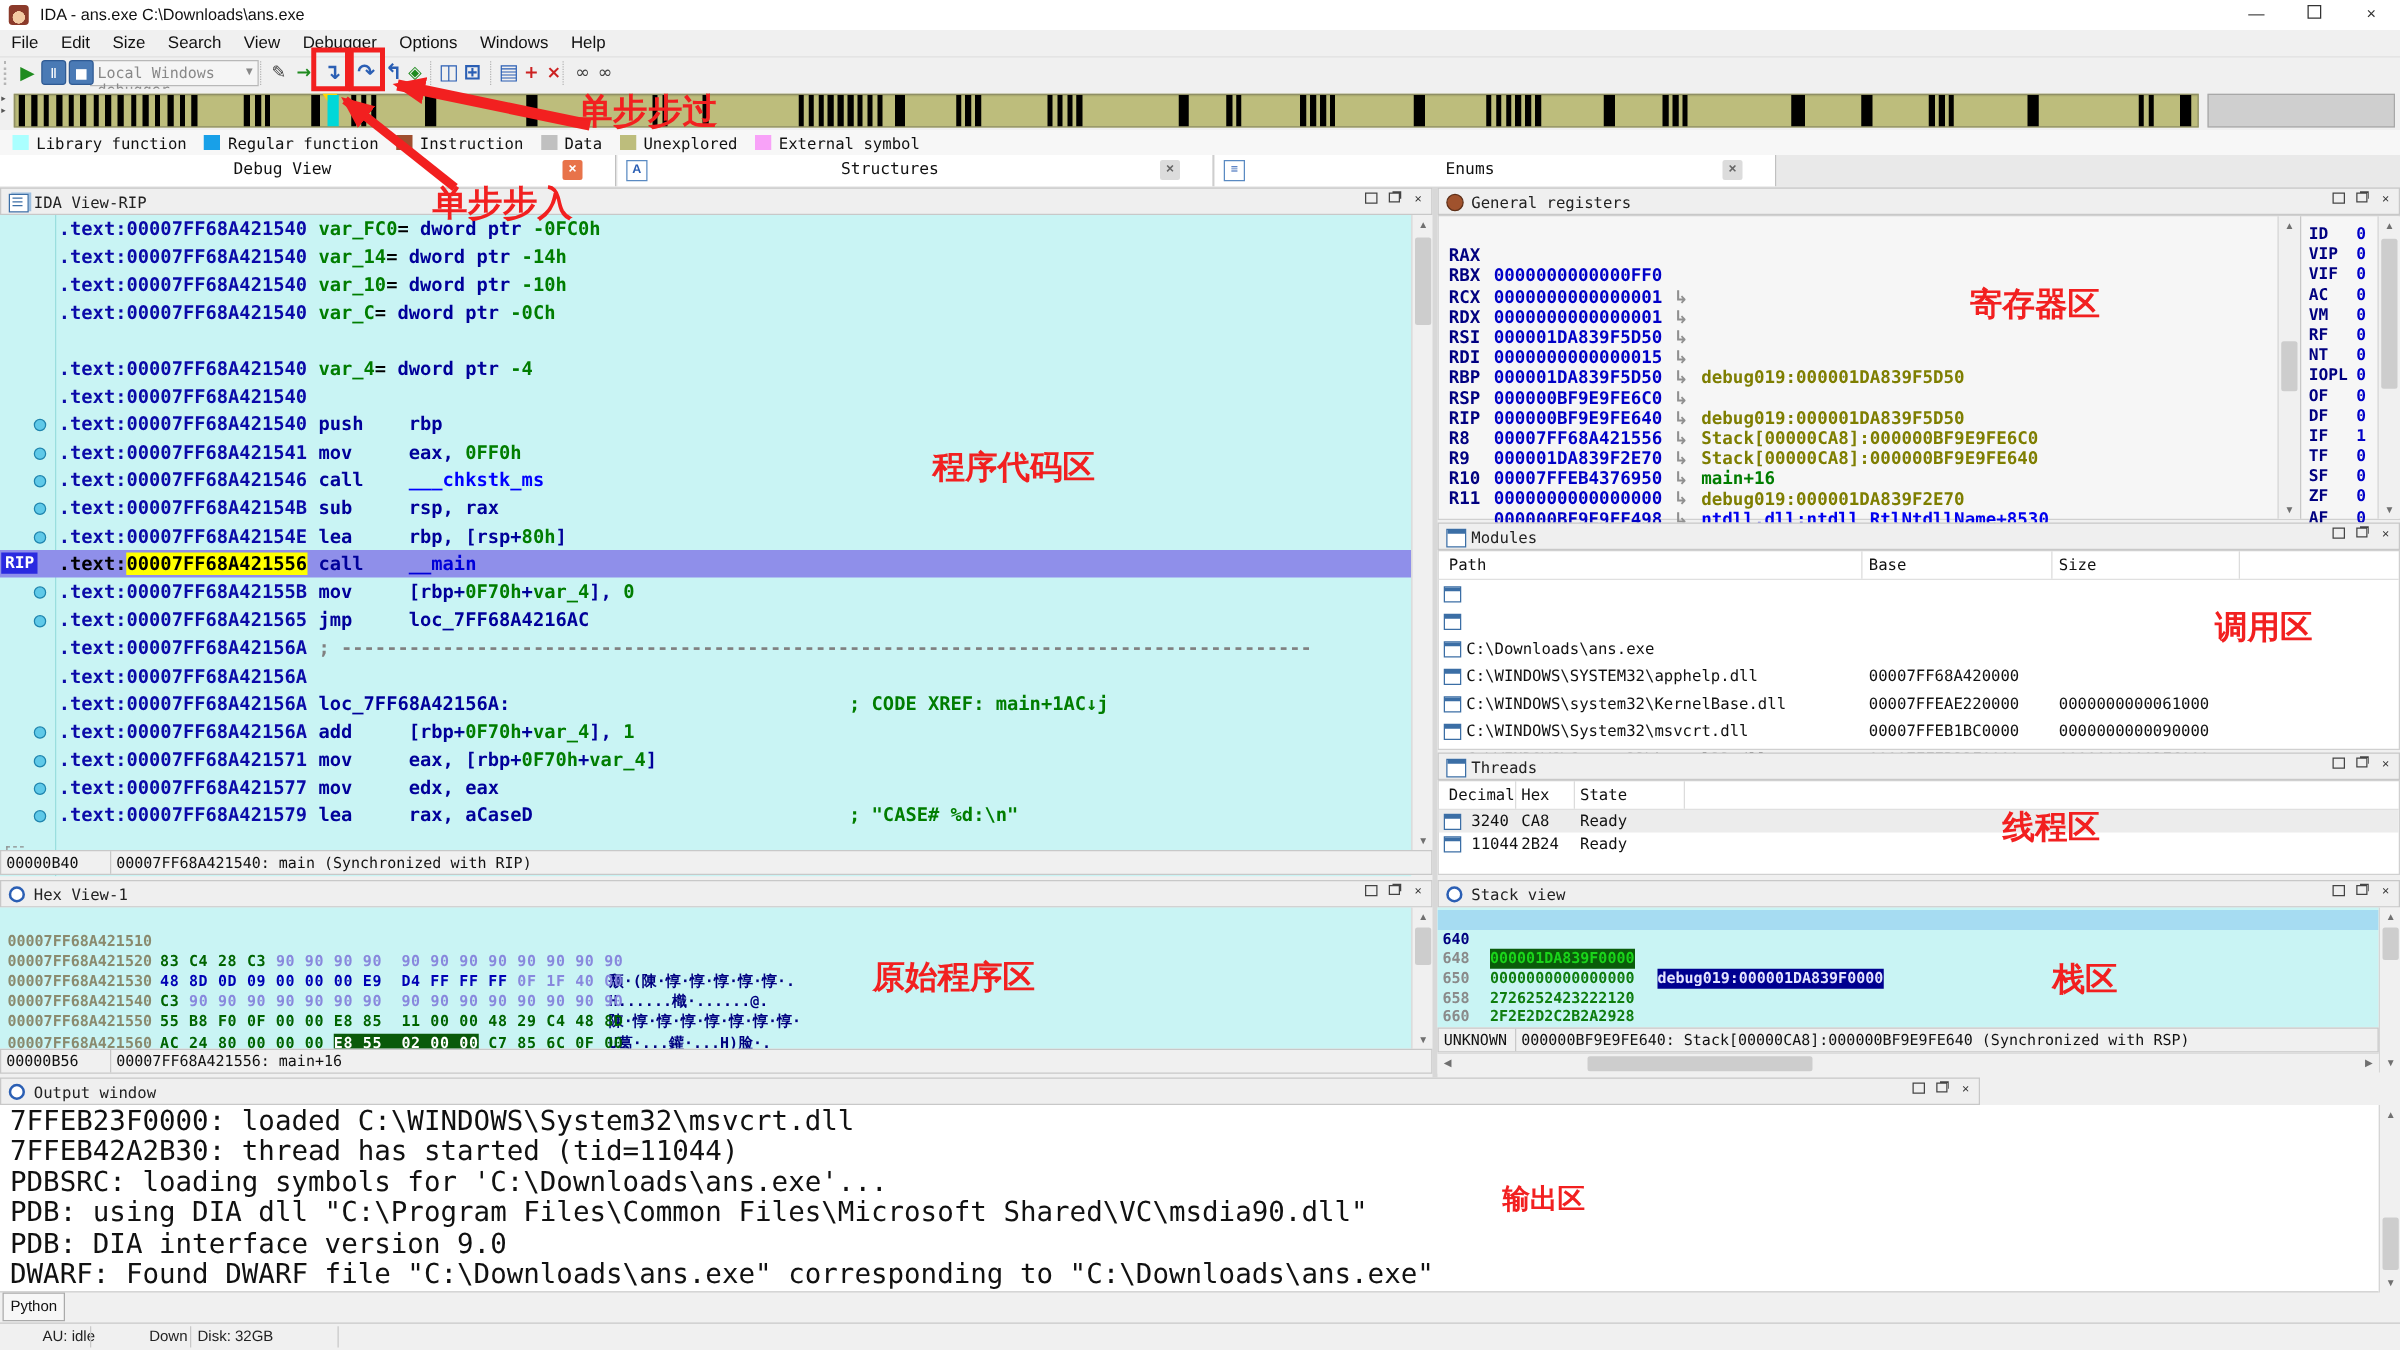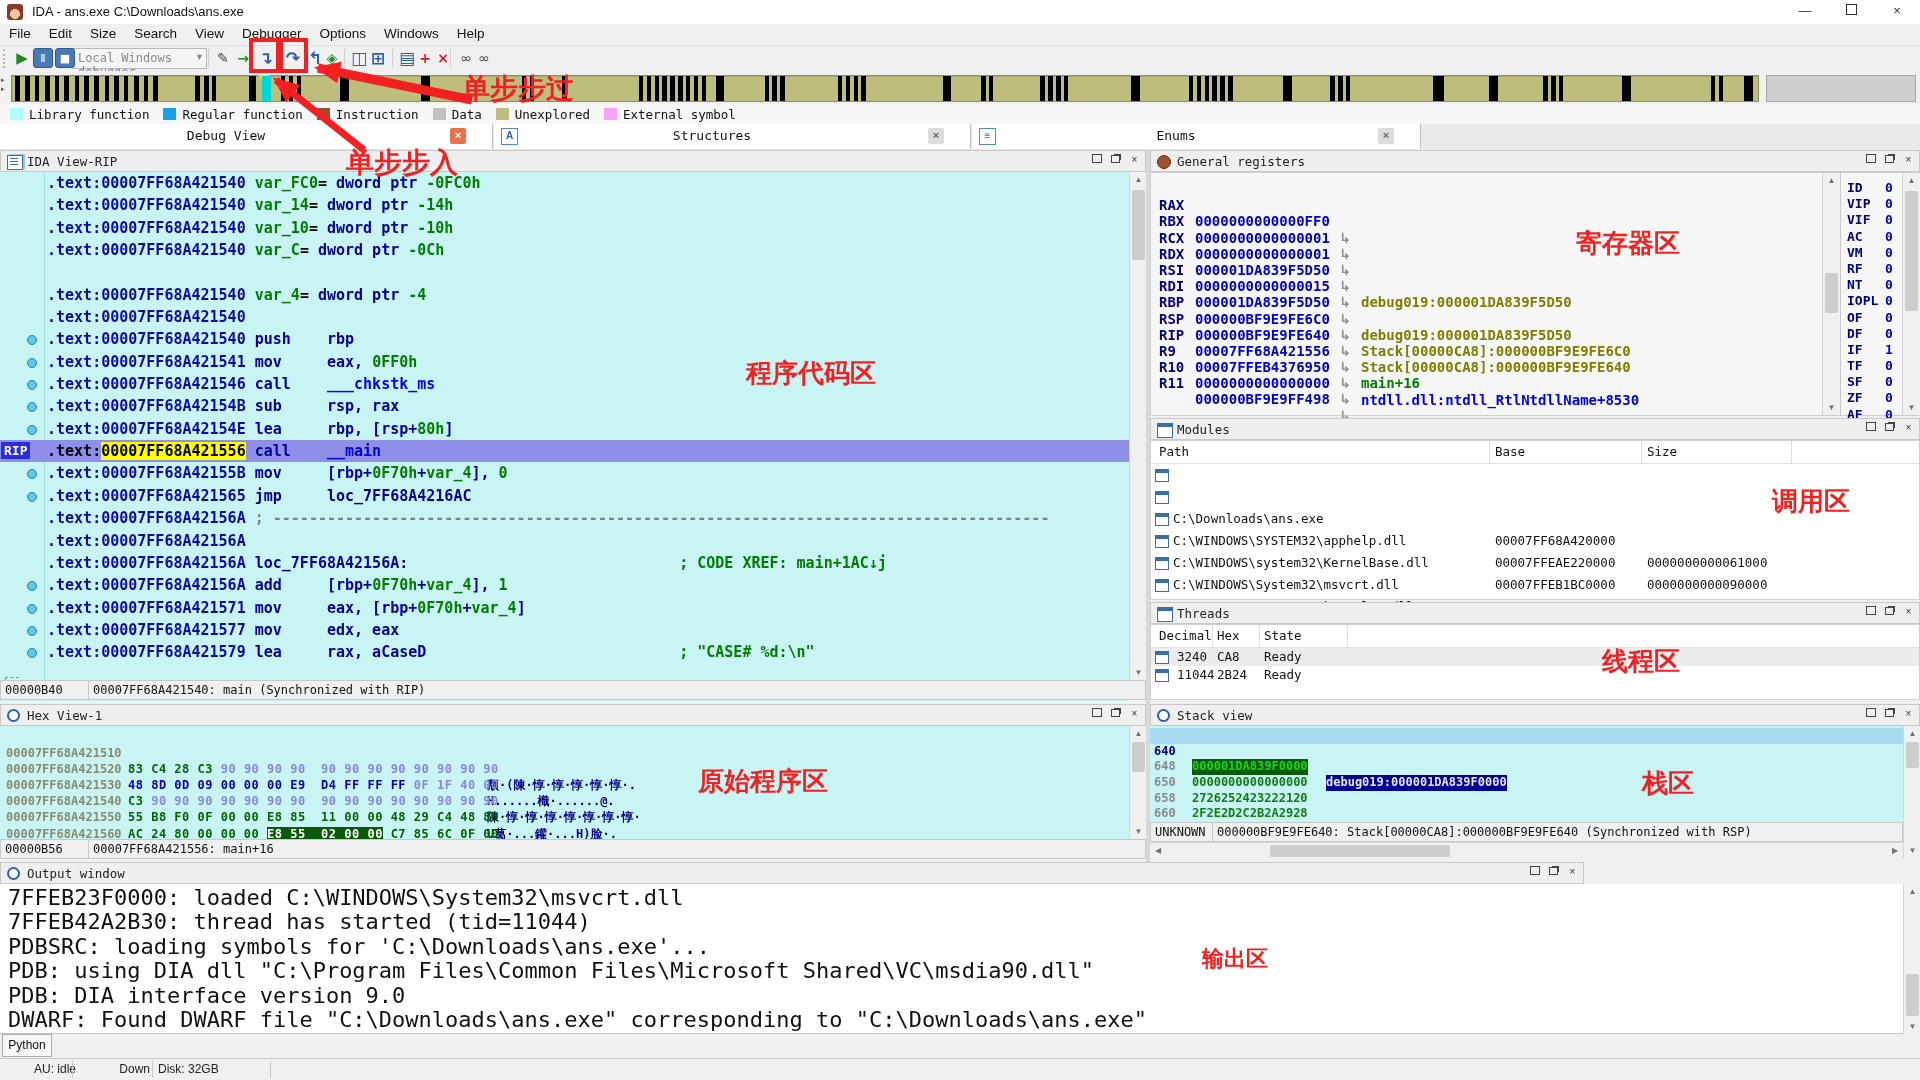--- a/index.html
+++ b/index.html
@@ -696,20 +696,26 @@
           <span class="rd olv">Stack[00000CA8]:000000BF9E9FE640</span>
         </div>
 
         <div class="rrow">
           <span class="rn">RIP</span>
           <span class="rv">00007FF68A421556</span>
           <span class="ra"></span>
           <span class="rd grn">main+16</span>
         </div>
 
+        <div class="rrow">
+          <span class="rn">R8</span>
+          <span class="rv">000001DA839F2E70</span>
+          <span class="ra"></span>
+          <span class="rd olv">debug019:000001DA839F2E70</span>
+        </div>
 
         <div class="rrow">
           <span class="rn">R9</span>
           <span class="rv">00007FFEB4376950</span>
           <span class="ra"></span>
           <span class="rd blu">ntdll.dll:ntdll_RtlNtdllName+8530</span>
         </div>
 
         <div class="rrow">
           <span class="rn">R10</span>

